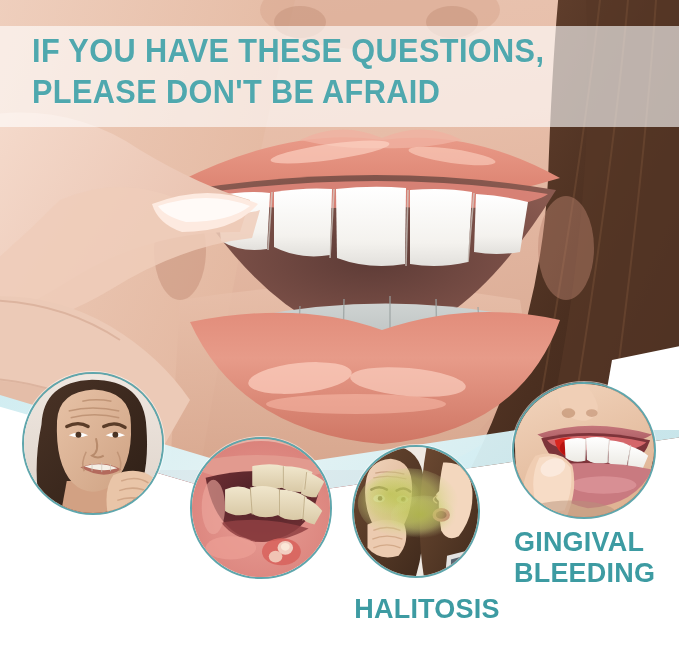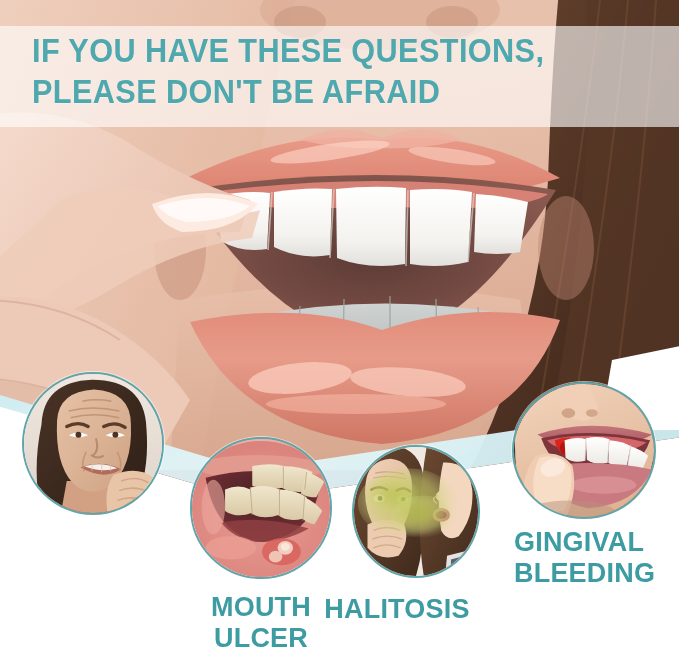--- a/index.html
+++ b/index.html
@@ -337,22 +337,20 @@
 
       <ellipse cx="92" cy="116" rx="20" ry="14" fill="#d8615c" opacity="0.85"></ellipse>
       <ellipse cx="96" cy="112" rx="8" ry="7" fill="#f2cfc2"></ellipse>
       <ellipse cx="86" cy="121" rx="7" ry="6" fill="#f0c4b4"></ellipse>
       <ellipse cx="96" cy="111" rx="4.5" ry="4" fill="#fbe7d8"></ellipse>
 
       <ellipse cx="40" cy="112" rx="26" ry="12" fill="#ec9f95" opacity="0.7"></ellipse>
       <ellipse cx="22" cy="70" rx="12" ry="28" fill="#eda99e" opacity="0.6"></ellipse>
     </svg>
   </div>
-  <div class="label center" style="left:190px;top:592px;width:142px;">MOUTH
-ULCER</div>
 
   <div class="bubble" style="left:352px;top:445px;width:128px;height:133px;">
     <svg viewBox="0 0 128 133" preserveAspectRatio="xMidYMid slice" aria-hidden="true">
       <defs>
         <linearGradient id="h1hair" x1="0" y1="0" x2="1" y2="1">
           <stop offset="0%" stop-color="#6d4a32"></stop>
             <stop offset="100%" stop-color="#402a1c"></stop>
         </linearGradient>
         <linearGradient id="h1skin" x1="0" y1="0" x2="1" y2="1">
           <stop offset="0%" stop-color="#f0d3ba"></stop>
@@ -398,21 +396,21 @@
       <ellipse cx="90" cy="70" rx="5.5" ry="4" fill="#7b3b38"></ellipse>
 
       <ellipse cx="56" cy="58" rx="52" ry="36" fill="url(#stink)"></ellipse>
       <ellipse cx="72" cy="72" rx="34" ry="22" fill="url(#stink)" opacity="0.8"></ellipse>
       <ellipse cx="40" cy="50" rx="28" ry="20" fill="url(#stink)" opacity="0.6"></ellipse>
 
       <path d="M 96 112 L 128 104 L 128 133 L 94 133 Z" fill="#f4f6f7" opacity="0.9"></path>
       <path d="M 100 116 L 122 110 L 120 133 L 100 133 Z" fill="#2b3a4a" opacity="0.75"></path>
     </svg>
   </div>
-  <div class="label center" style="left:324px;top:594px;width:146px;">HALITOSIS</div>
+  <div class="label center" style="left:354px;top:594px;width:146px;">HALITOSIS</div>
 
   <div class="bubble" style="left:512px;top:382px;width:144px;height:137px;">
     <svg viewBox="0 0 144 137" preserveAspectRatio="xMidYMid slice" aria-hidden="true">
       <defs>
         <linearGradient id="g1skin" x1="0" y1="0" x2="0.4" y2="1">
           <stop offset="0%" stop-color="#f3d6bf"></stop>
             <stop offset="100%" stop-color="#dfb494"></stop>
         </linearGradient>
         <linearGradient id="g1lip" x1="0" y1="0" x2="0" y2="1">
           <stop offset="0%" stop-color="#c4757a"></stop>

